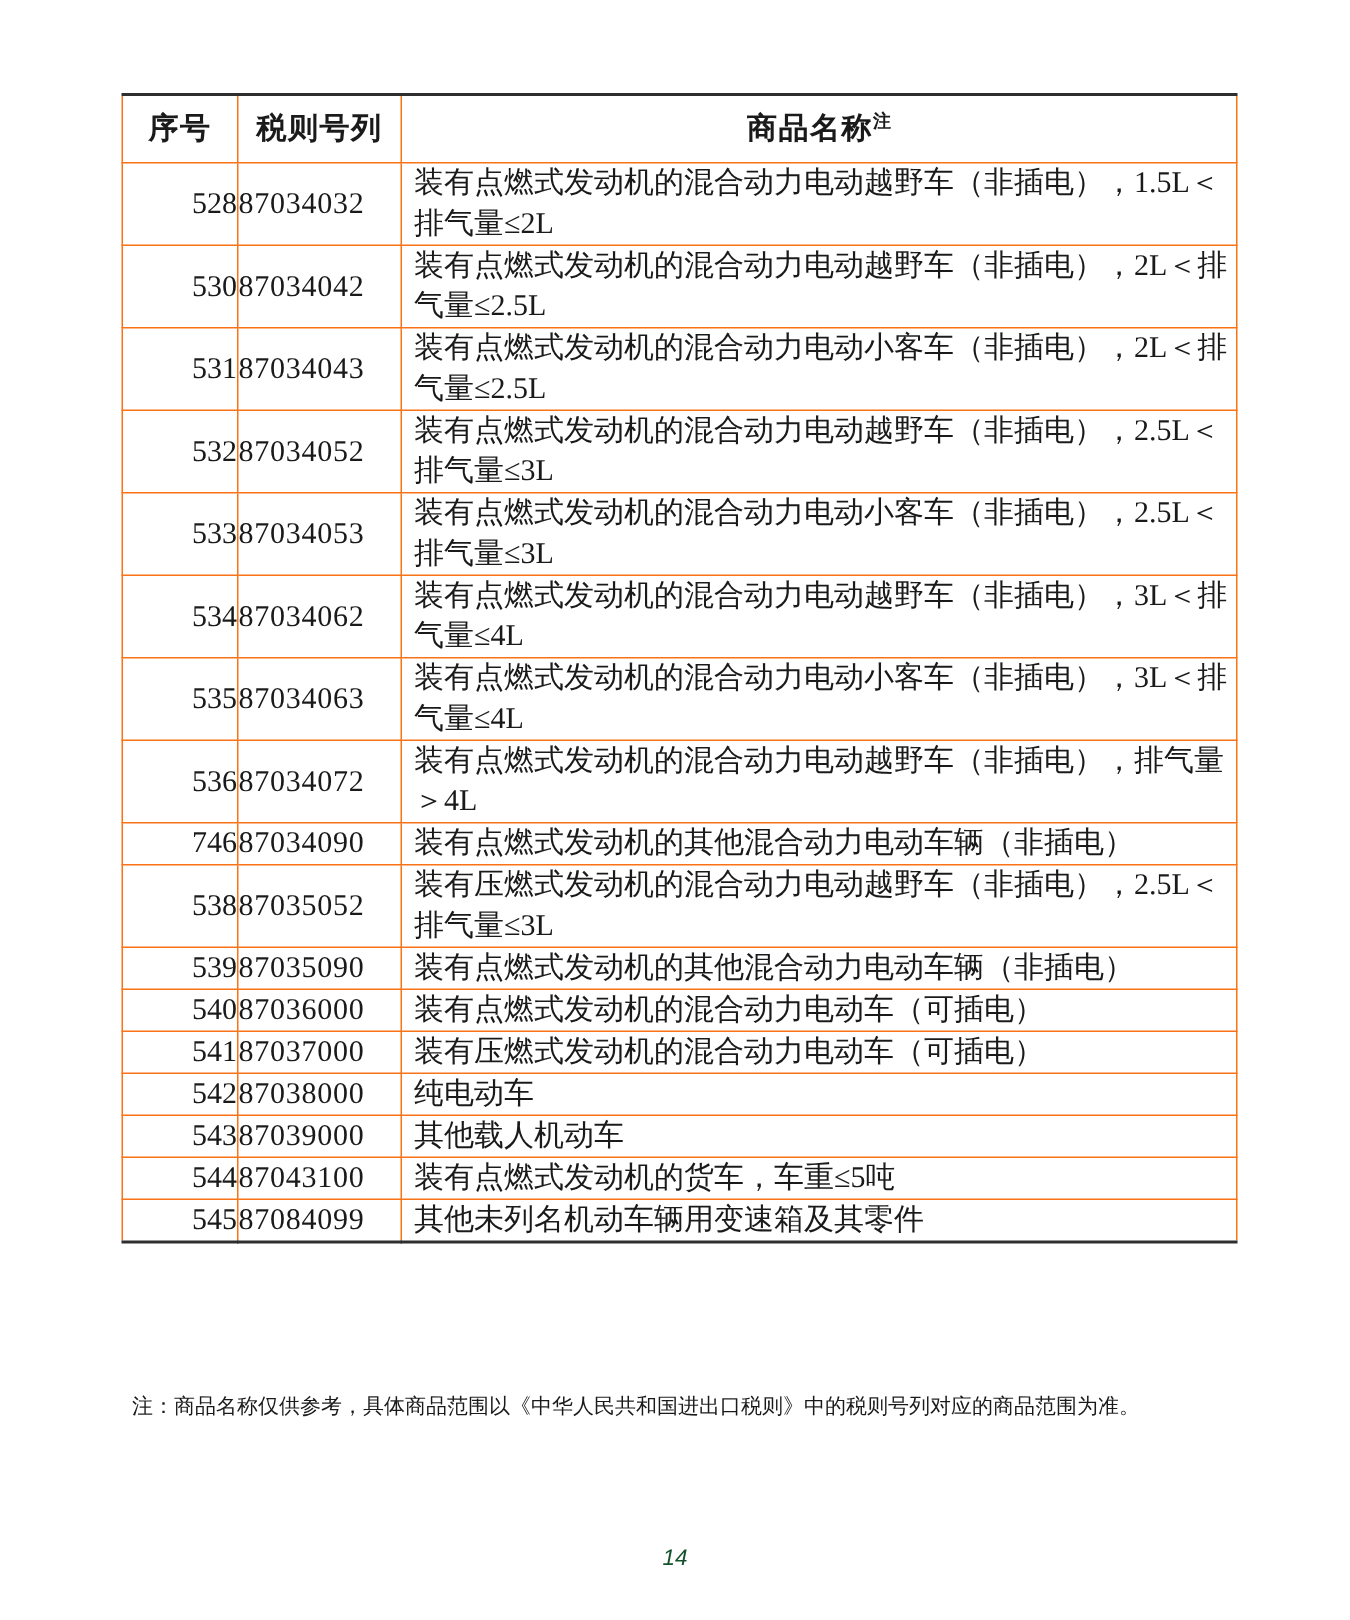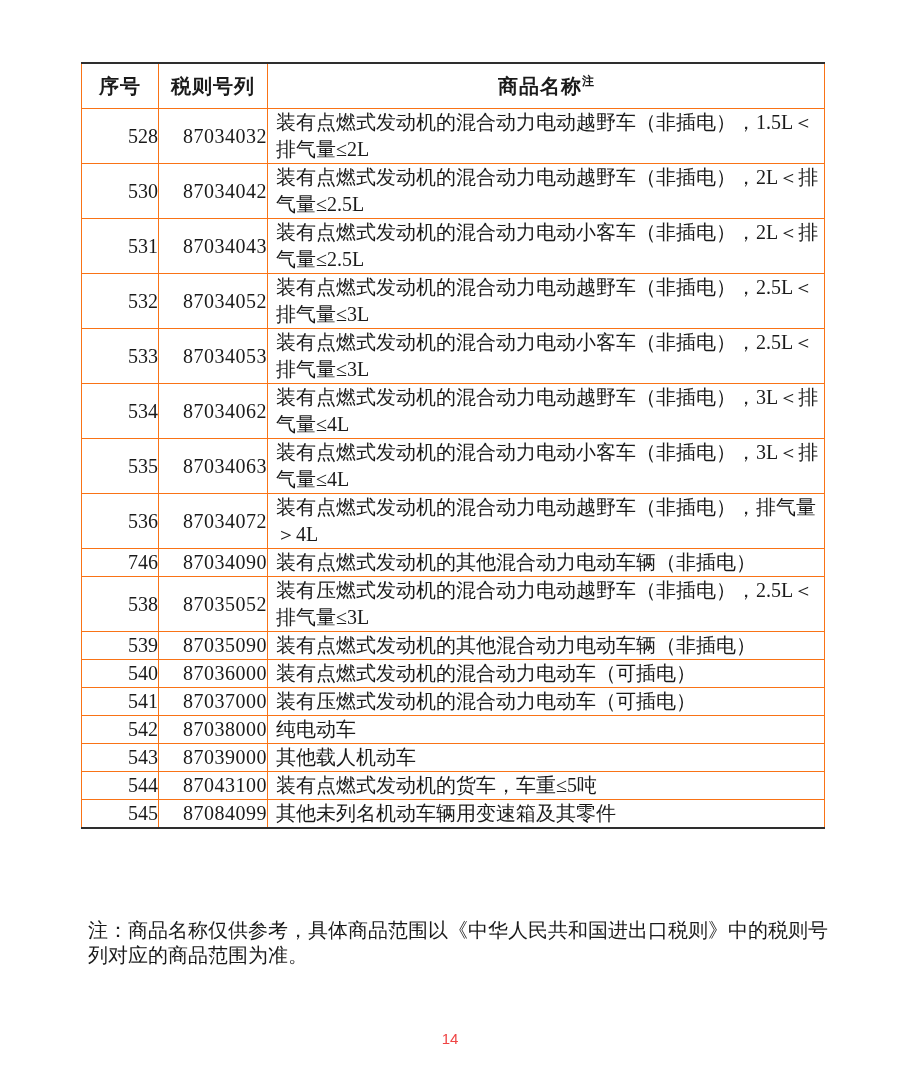--- a/index.html
+++ b/index.html
@@ -53,49 +53,50 @@
     vertical-align: super;
     line-height: 0;
   }
   .tariff-table td {
     height: 27px;
   }
   .c-index {
     text-align: right;
   }
   .c-code {
-    text-align: right;
+    text-align: left;
     letter-spacing: 0.5px;
   }
   .c-name {
     text-align: left;
     padding-left: 8px !important;
     padding-right: 4px !important;
     word-break: break-all;
   }
   .note {
     position: absolute;
     left: 88px;
     top: 918px;
     width: 744px;
     margin: 0;
-    font-size: 20px;
-    line-height: 25px;
+    font-size: 14px;
+    line-height: 42px;
     color: #1a1a1a;
     word-break: break-all;
   }
   .page-number {
     position: absolute;
     left: 0;
     top: 1030px;
     width: 900px;
     text-align: center;
     font-family: "Liberation Sans", "DejaVu Sans", sans-serif;
     font-size: 15px;
-    color: #ef4444;
+    color: #14532d;
+    font-style: italic;
   }
 </style>
 </head>
 <body>
 
 <div class="page">
 
   <table class="tariff-table">
     <colgroup>
       <col style="width:77px">

